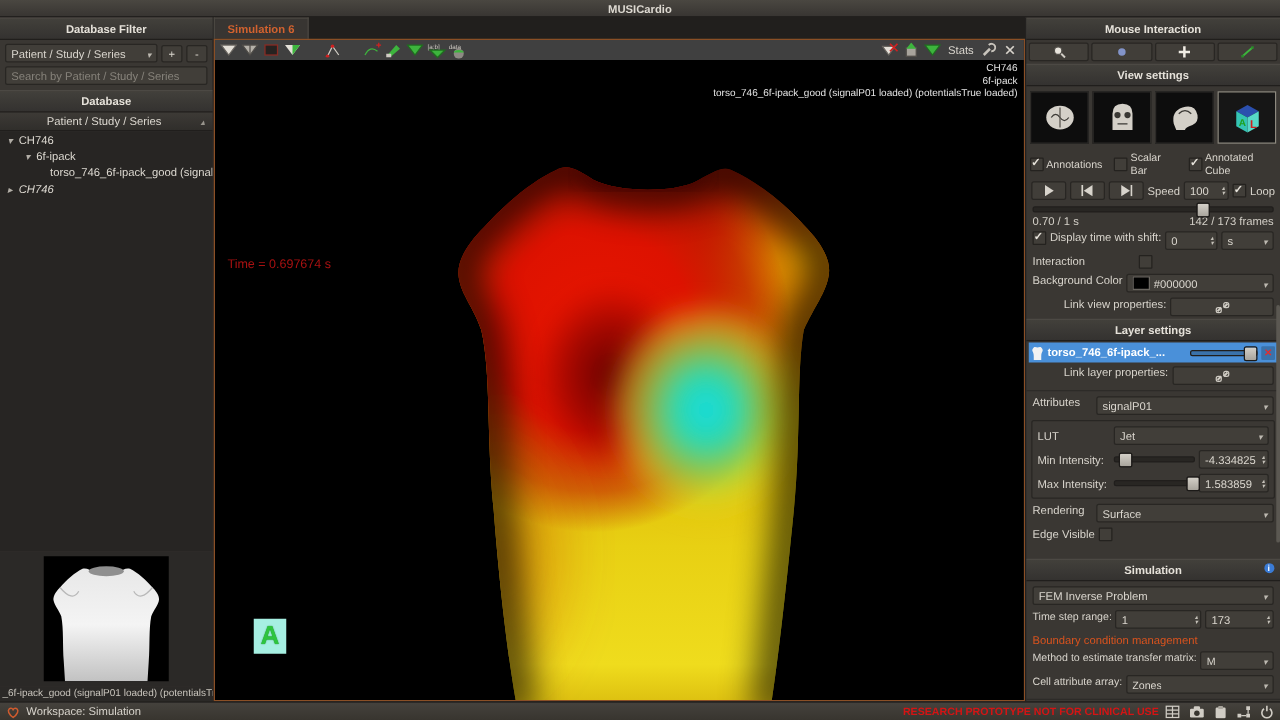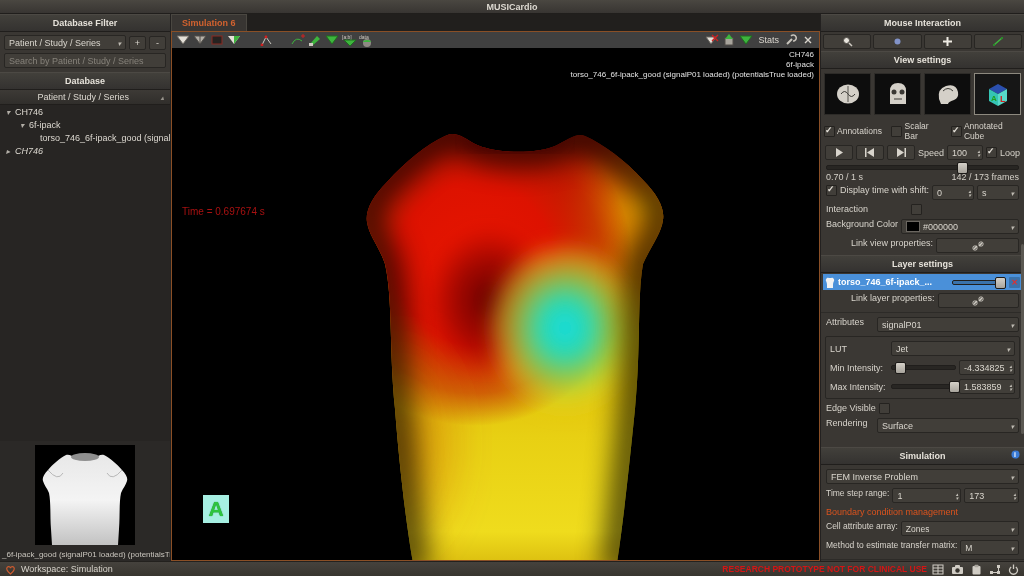--- a/index.html
+++ b/index.html
@@ -520,29 +520,29 @@
       <span class="sld">
           <span class="th" style="left:90%"></span>
         </span>
       <span class="spin" style="width:48px">
         <span class="sv">1.583859</span>
         <i class="ud"></i>
         </span>
     </div>
   </div>
   <div class="row">
-    <span class="lbl">Edge Visible</span>
-    <span class="cb"></span>
-  </div>
-  <div class="row">
     <span class="lbl" style="width:48px">Rendering</span>
     <span class="dd" style="flex:1">
       <span>Surface</span>
       <i class="da"></i>
       </span>
+  </div>
+  <div class="row">
+    <span class="lbl">Edge Visible</span>
+    <span class="cb"></span>
   </div>
   <div style="height:12px"></div>
   <div class="sim">
     <div class="hdr">
       <span>Simulation</span>
       <span class="infoi">
         <svg width="9" height="9">
             <circle cx="4.5" cy="4.5" r="4" fill="#3a7bd5"></circle>
             <text x="3" y="7" font-size="7" fill="#fff" font-weight="bold">i</text>
           </svg></span>
@@ -559,30 +559,30 @@
         <span class="sv">1</span>
         <i class="ud"></i>
         </span>
       <span class="spin" style="flex:1">
         <span class="sv">173</span>
         <i class="ud"></i>
         </span>
     </div>
     <div class="olink">Boundary condition management</div>
     <div class="row">
+      <span class="lbl small">Method to estimate transfer matrix:</span>
+      <span class="dd small" style="flex:1">
+        <span>M</span>
+        <i class="da"></i>
+        </span>
+    </div>
+    <div class="row">
       <span class="lbl small">Cell attribute array:</span>
       <span class="dd small" style="flex:1">
         <span>Zones</span>
-        <i class="da"></i>
-        </span>
-    </div>
-    <div class="row">
-      <span class="lbl small">Method to estimate transfer matrix:</span>
-      <span class="dd small" style="flex:1">
-        <span>M</span>
         <i class="da"></i>
         </span>
     </div>
     <div class="divline"></div>
 
   </div>
   <div class="rscroll"></div>
 </div>
 
 <div class="statusbar">

